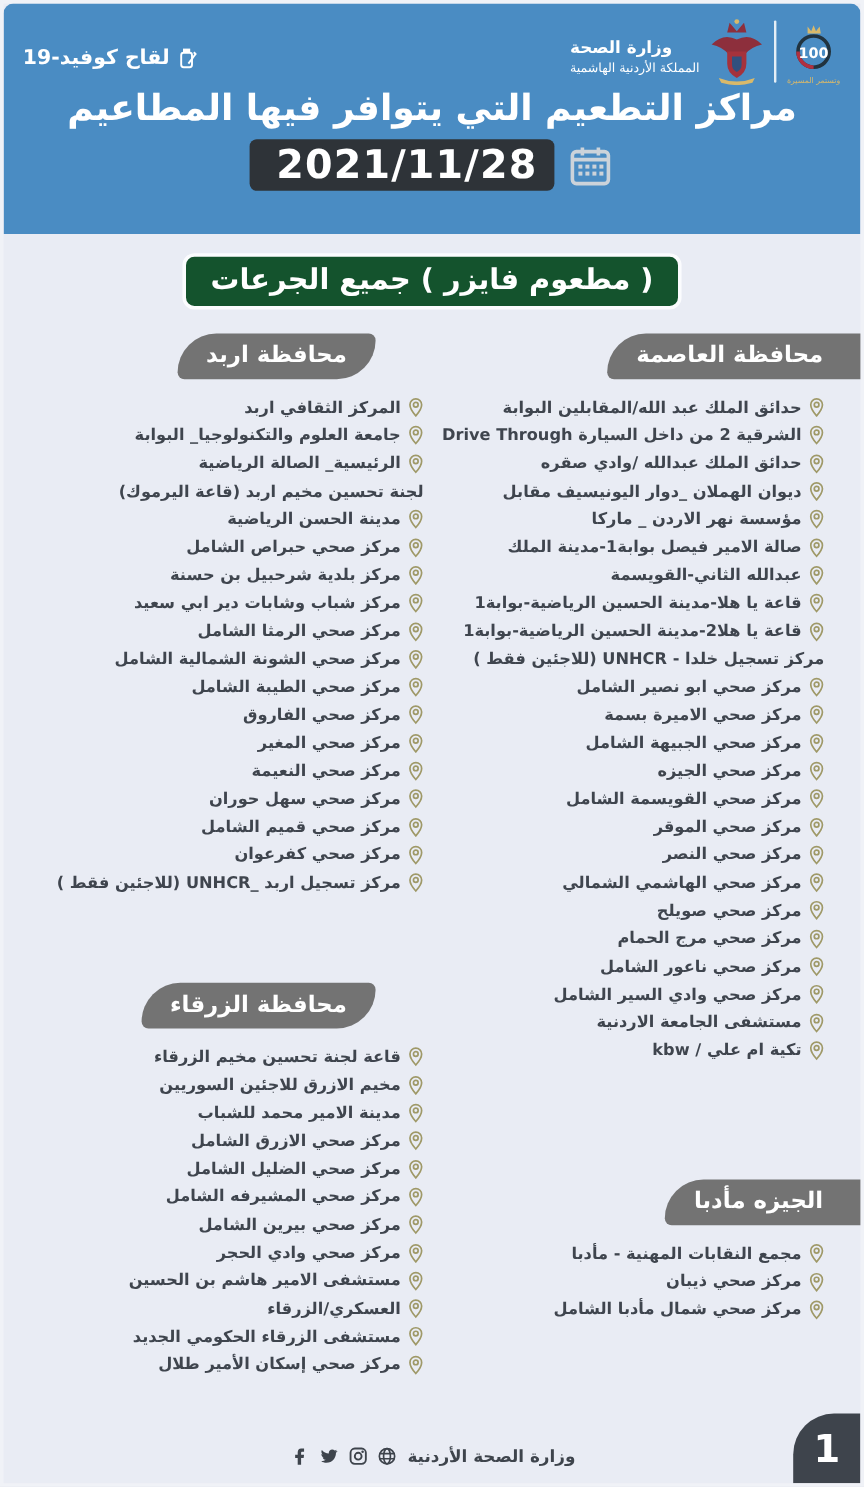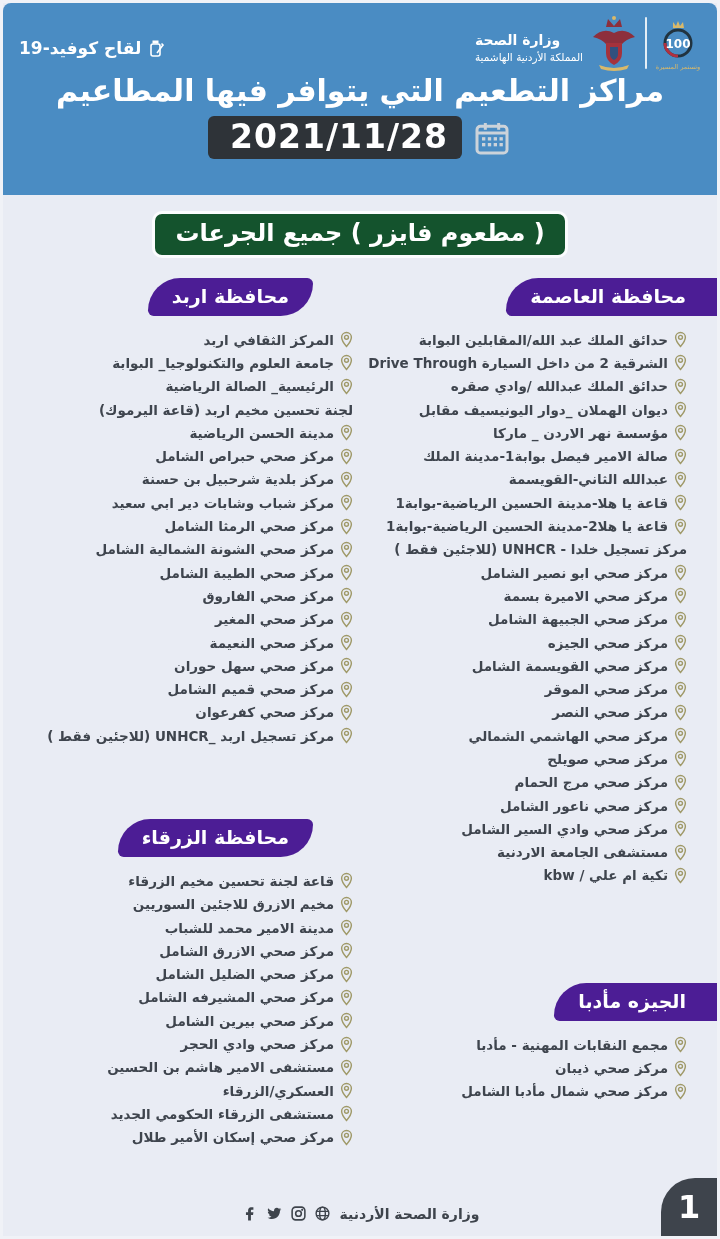--- a/index.html
+++ b/index.html
@@ -23,21 +23,21 @@
   .date-row{display:flex;justify-content:center;align-items:center;gap:10px;margin-top:8px;}
   .date-badge{background:#2e3338;color:#fff;font-weight:bold;font-size:33px;
     padding:1px 14px 3px 22px;border-radius:6px;direction:ltr;letter-spacing:1px;}
   
   .banner-wrap{text-align:center;margin-top:16px;}
   .banner{display:inline-block;background:#14532d;border:3px solid #fbfcfe;border-radius:10px;
     color:#fff;font-size:24px;font-weight:bold;padding:5px 20px 8px 20px;}
   
   .columns{display:flex;gap:14px;padding:0 30px;margin-top:20px;align-items:flex-start;}
   .col{flex:1;display:flex;flex-direction:column;min-width:0;}
-  .sec-h{width:max-content;background:#4c1d95;color:#fff;font-size:19px;font-weight:bold;
+  .sec-h{width:max-content;background:#737373;color:#fff;font-size:19px;font-weight:bold;
     padding:7px 24px 9px 24px;}
   .sec-h.float{align-self:flex-start;margin-inline-start:40px;border-radius:34px 6px 34px 6px;}
   .sec-h.edge{align-self:flex-start;margin-inline-start:-33px;border-radius:34px 0 0 6px;padding-inline-start:34px;}
   .gap-madaba{margin-top:96px;}
   .gap-zarqa{margin-top:72px;}
   ul.centers{list-style:none;margin:12px 0 0 0;padding:0;}
   .item{display:flex;align-items:center;gap:6px;height:23.3px;white-space:nowrap;}
   .item-text{font-size:13.5px;font-weight:bold;color:#3f454e;}
   .pin{flex:0 0 auto;}
   

